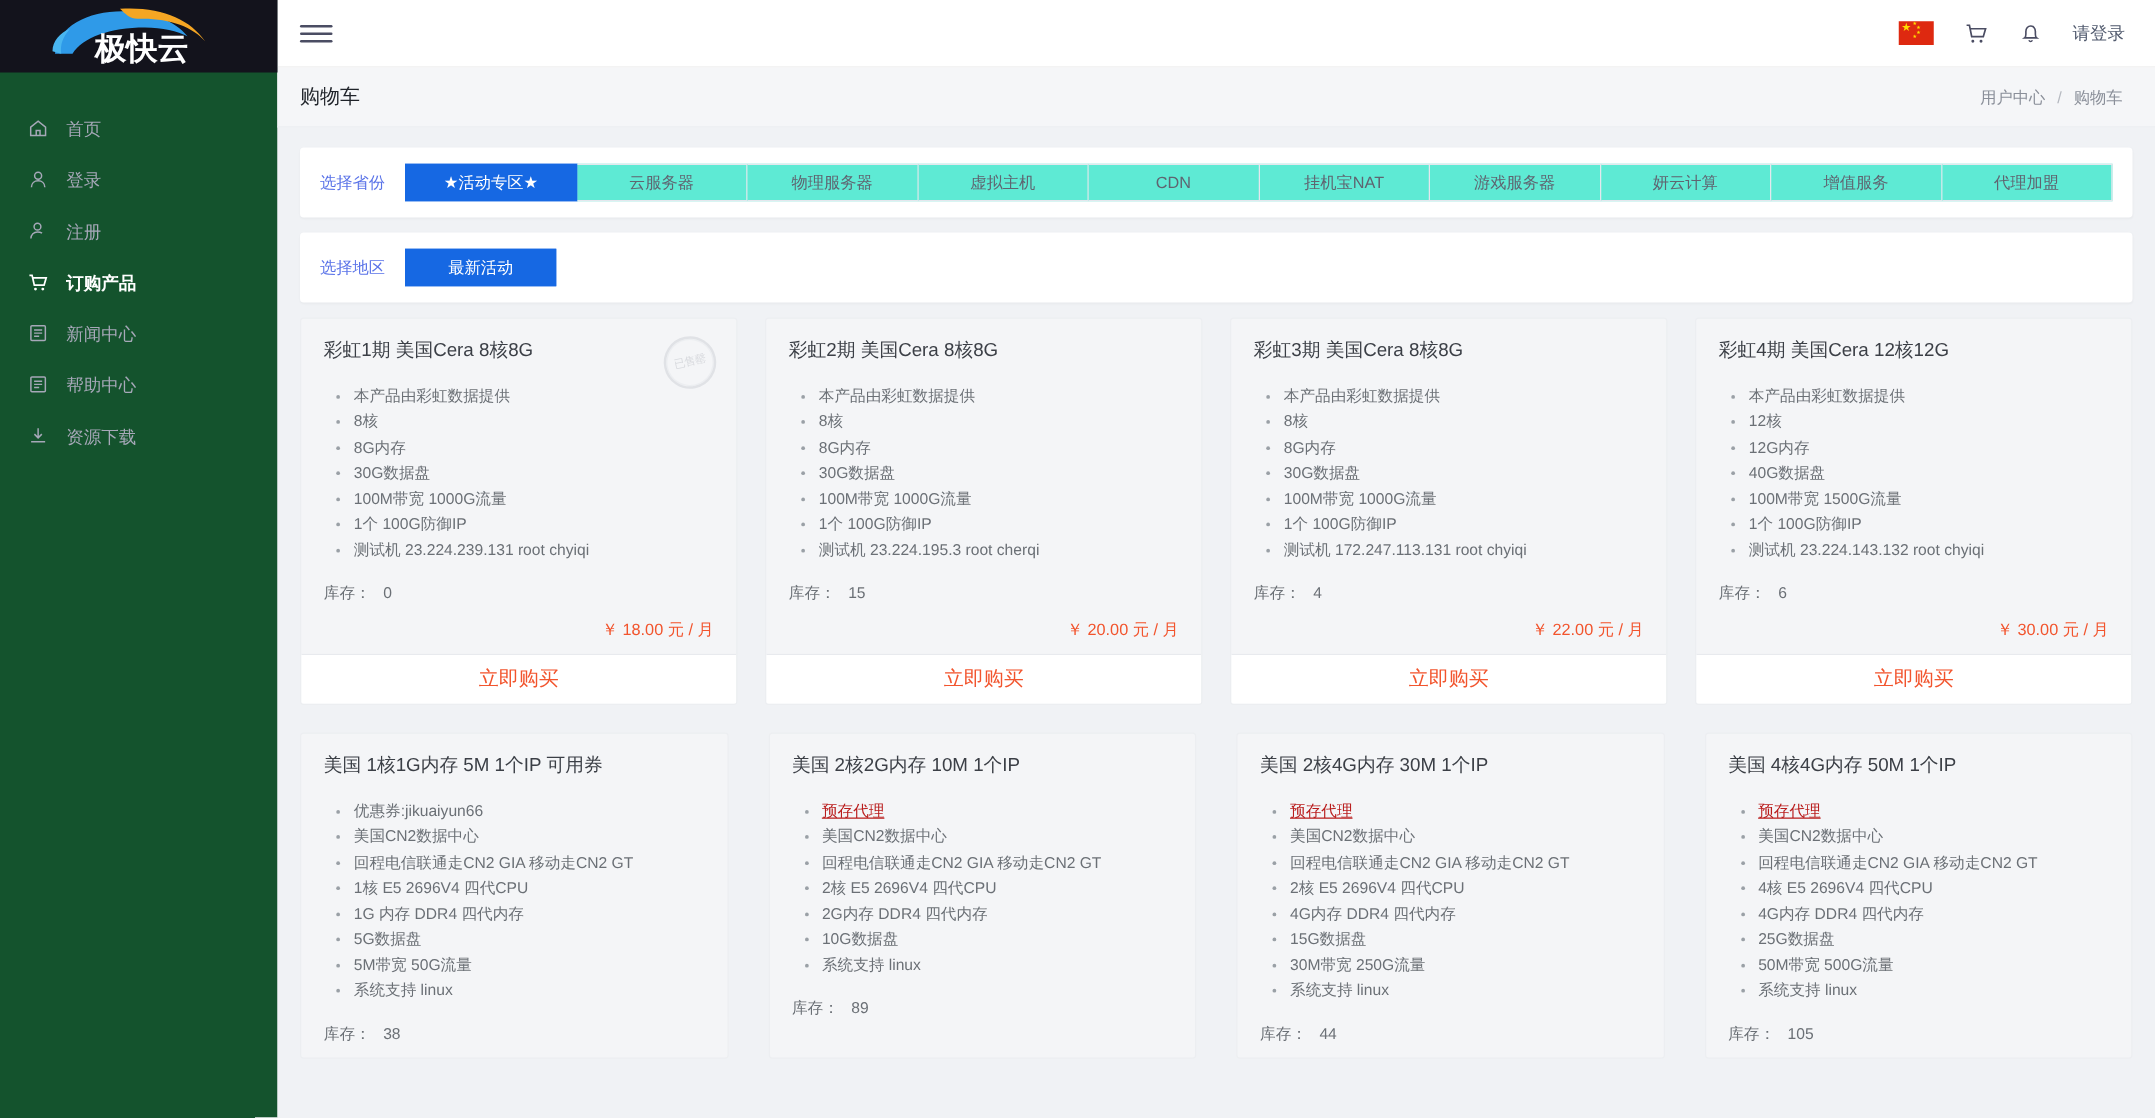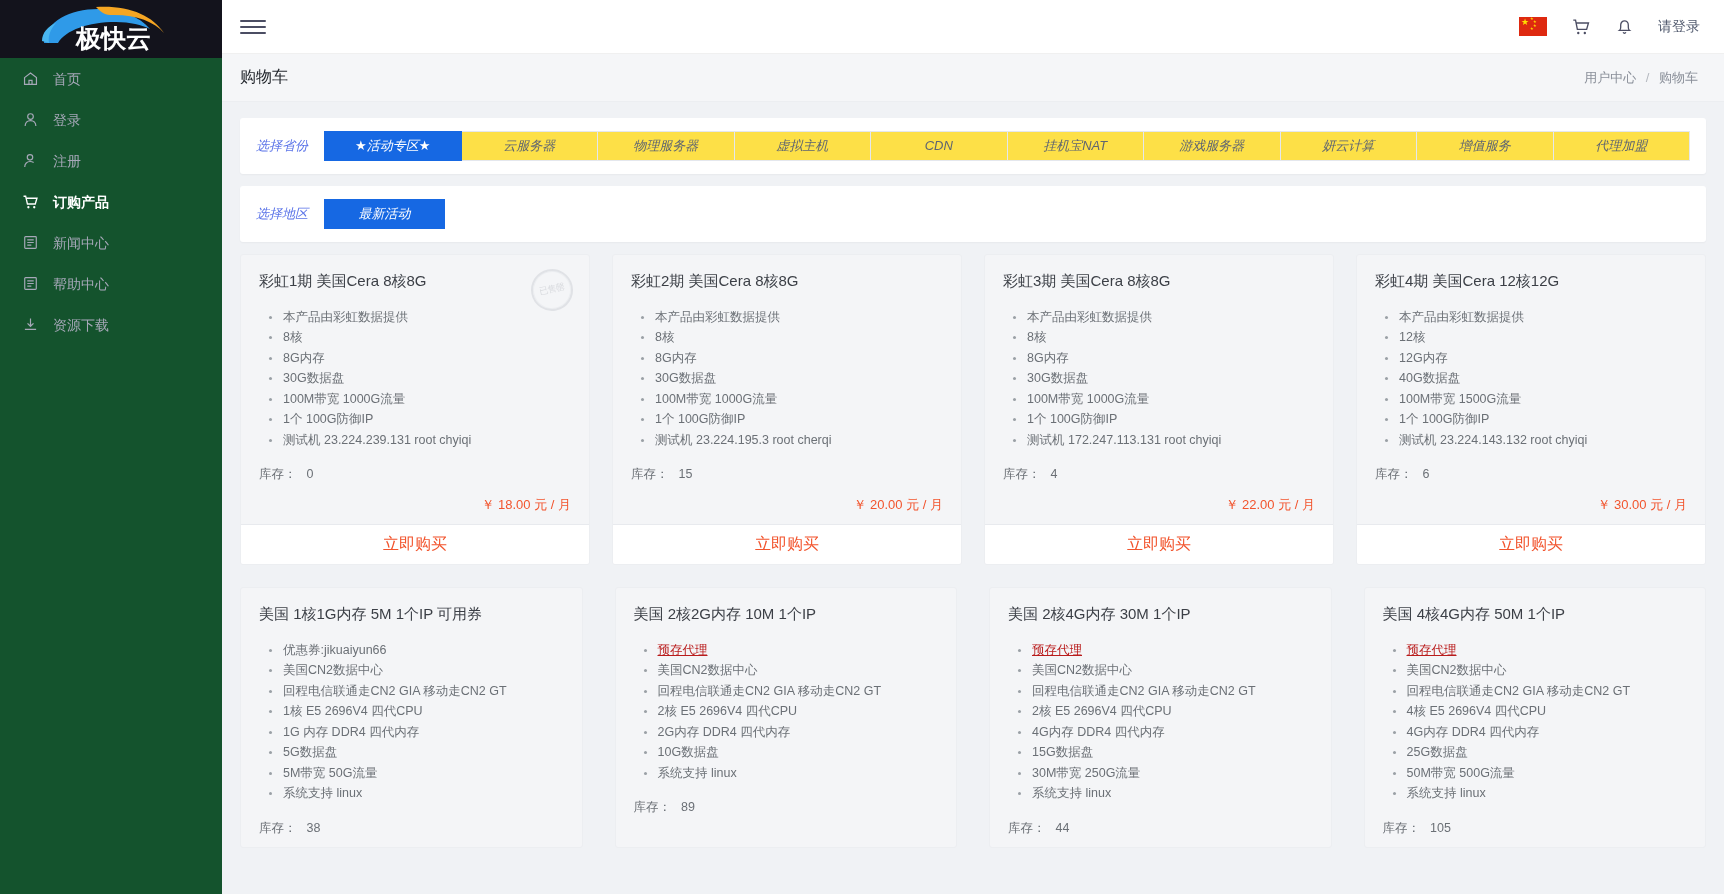--- a/index.html
+++ b/index.html
@@ -18,21 +18,21 @@
     background: #14532d;
     display: flex; flex-direction: column;
   }
   .logo-wrap {
     height: 58px; flex: 0 0 58px;
     background: #13131c;
     display: flex; align-items: center; justify-content: center;
     position: relative; overflow: hidden;
   }
   .logo-svg { display:block; }
-  .nav { padding-top: 0; }
+  .nav { padding-top: 24px; }
   .nav-item {
     display: flex; align-items: center;
     height: 41px; padding-left: 22px;
     color: #a6a8b8; font-size: 14px;
     cursor: pointer; text-decoration: none;
     gap: 14px;
   }
   .nav-item.active { color: #ffffff; font-weight: bold; }
   .nav-item .ico { width: 17px; height: 17px; flex: 0 0 17px;
     display:flex; align-items:center; justify-content:center; }
@@ -82,32 +82,32 @@
   .crumb .sep { margin: 0 6px; color: #b5b9c0; }
   .crumb a { color: #8a8f99; text-decoration: none; cursor: pointer; }
 
   .scroll { flex: 1 1 auto; overflow: hidden; padding: 16px 18px 0 18px; }
 
   
   .panel {
     background: #ffffff; border-radius: 3px;
     box-shadow: 0 1px 2px rgba(0,0,0,0.04);
     padding: 13px 16px; margin-bottom: 12px;
-    display: flex; align-items: center; font-style: italic;
+    display: flex; align-items: center;
   }
   .filter-label {
     font-size: 13px; color: #5a73e8; flex: 0 0 auto;
     margin-right: 16px; cursor: pointer;
   }
   .tabs { display: flex; flex: 1 1 auto; }
   .tab {
     flex: 1 1 0; min-width: 0;
     height: 30px; line-height: 28px;
     text-align: center; font-size: 13px;
-    color: #5f6571; background: #fde047;
+    color: #5f6571; background: #5eead4;
     border: 1px solid #e4e7ed; border-left: none;
     cursor: pointer; white-space: nowrap; overflow: hidden;
     text-overflow: ellipsis;
   }
   .tab:first-child { border-left: 1px solid #e4e7ed; }
   .tab.active {
     background: #1668e3; color: #fff; border-color: #1668e3;
     font-weight: normal;
   }
   .tabs-left { display: flex; flex: 0 0 auto; }

